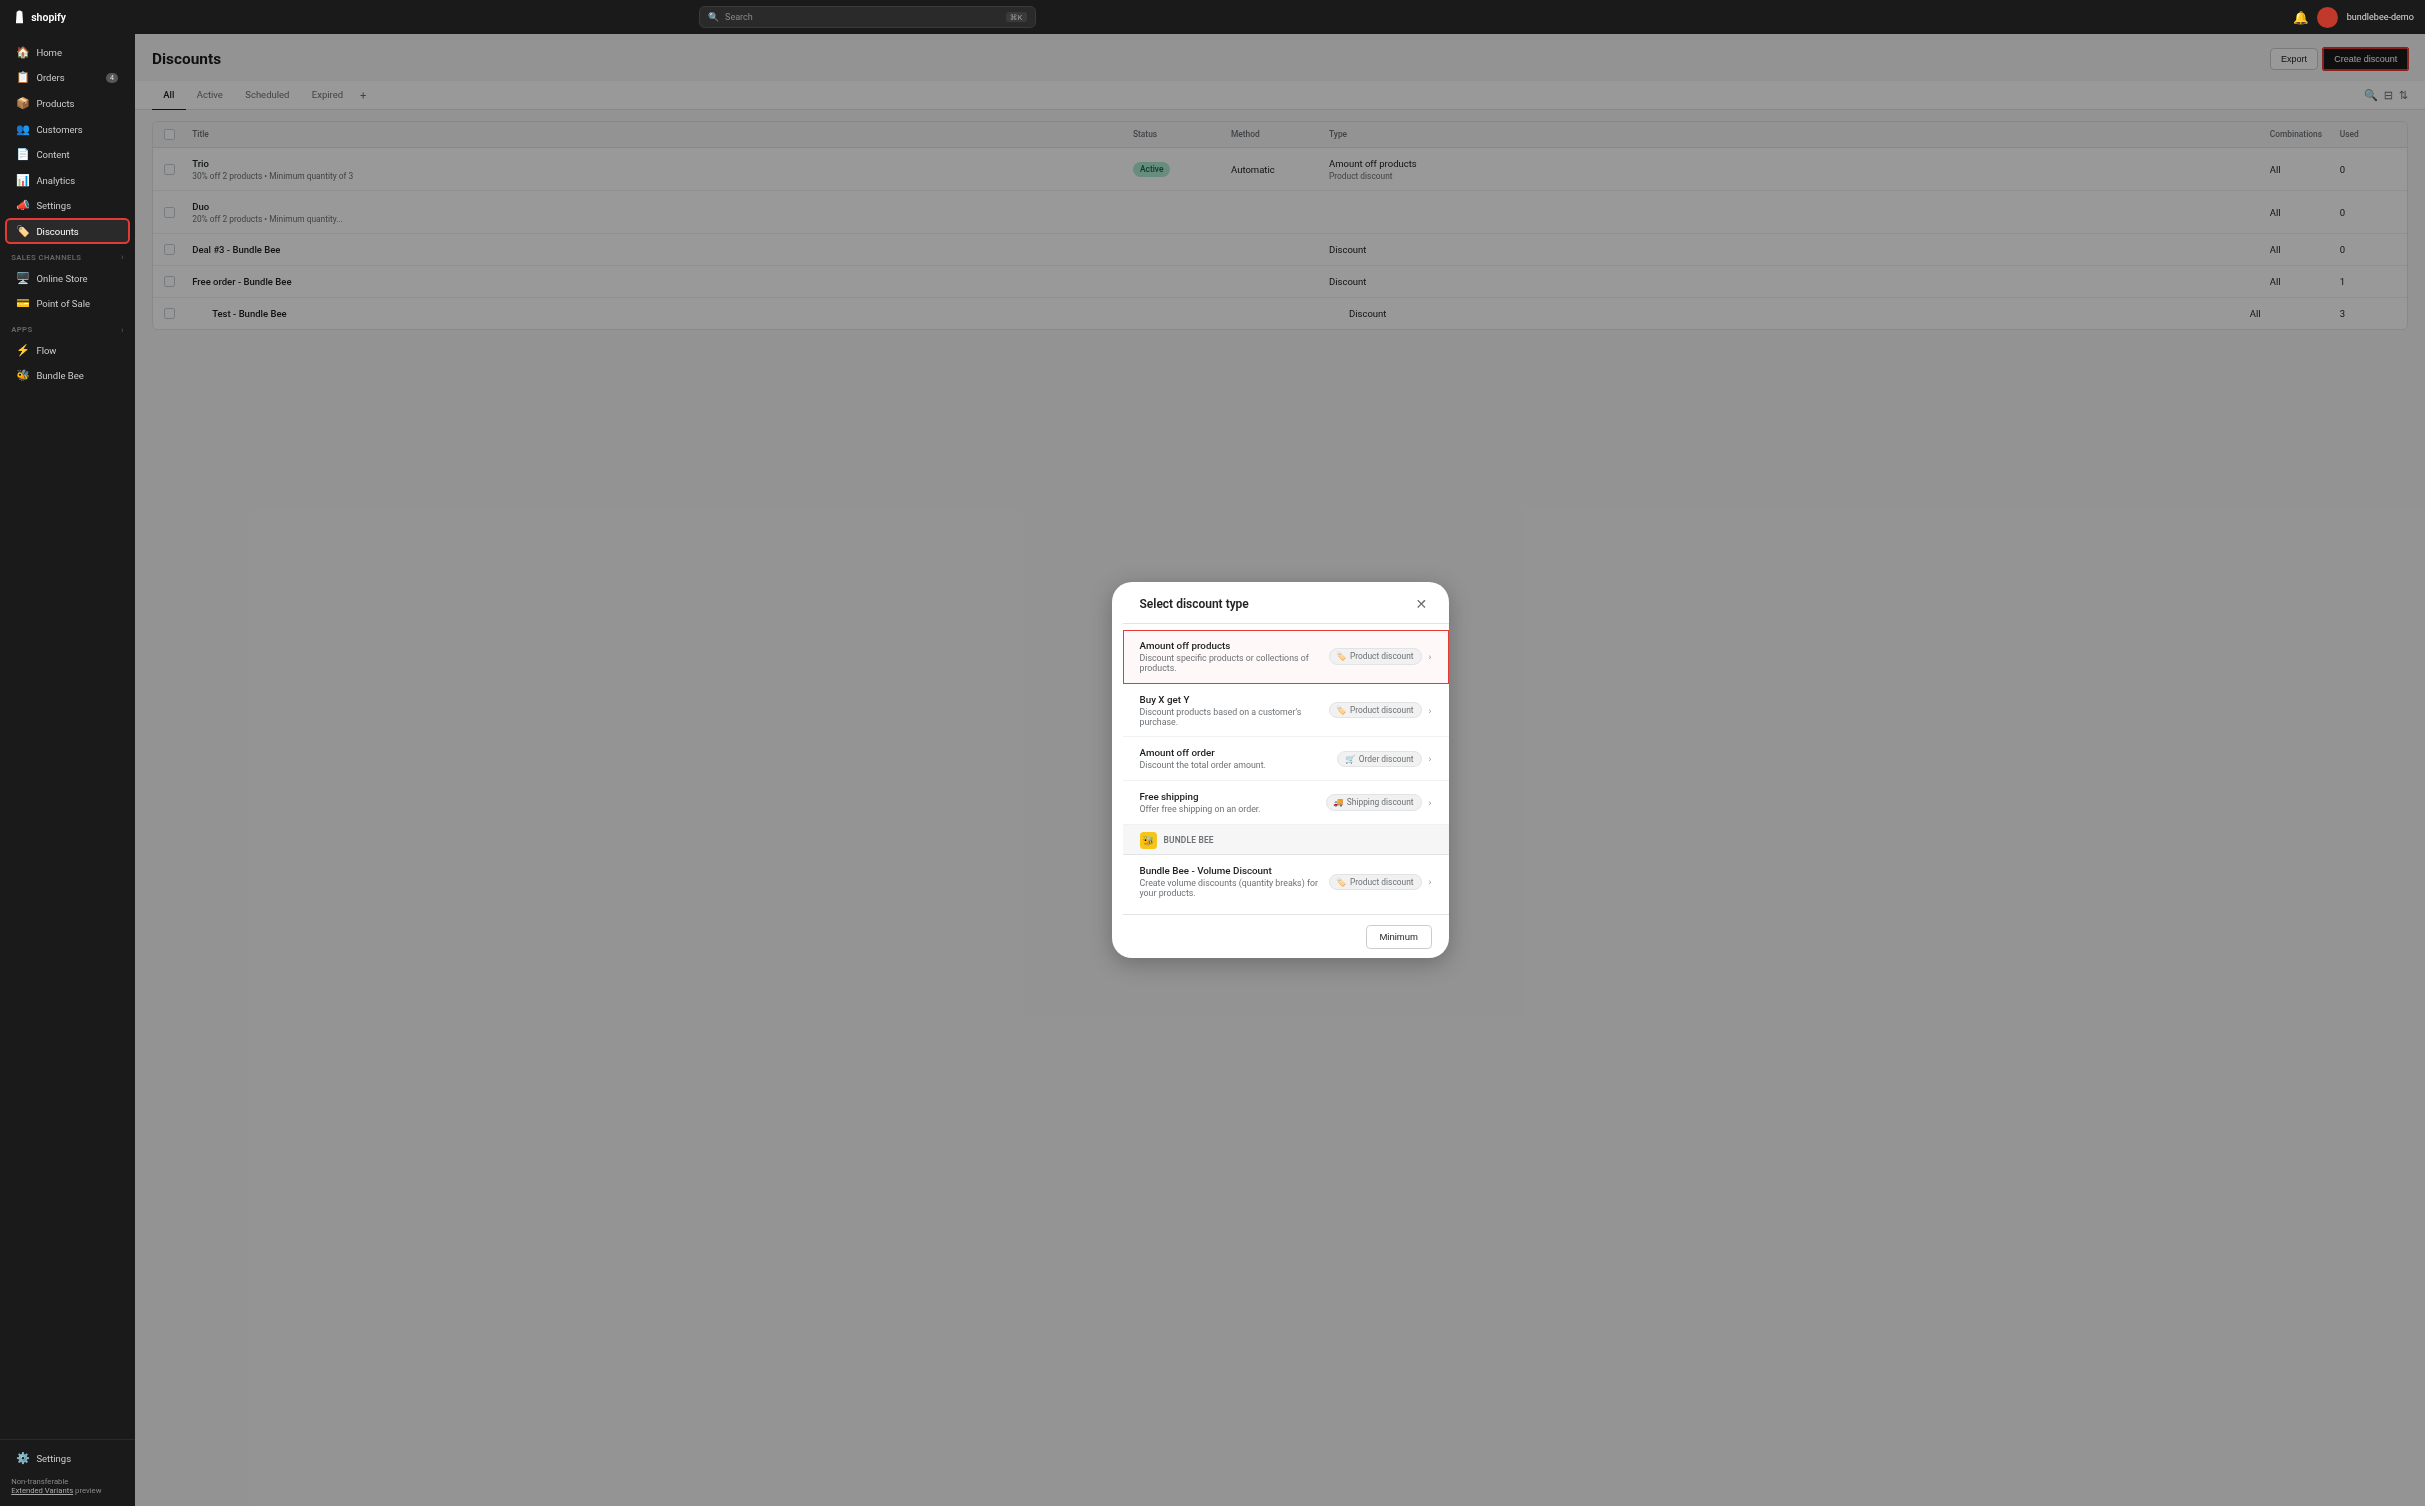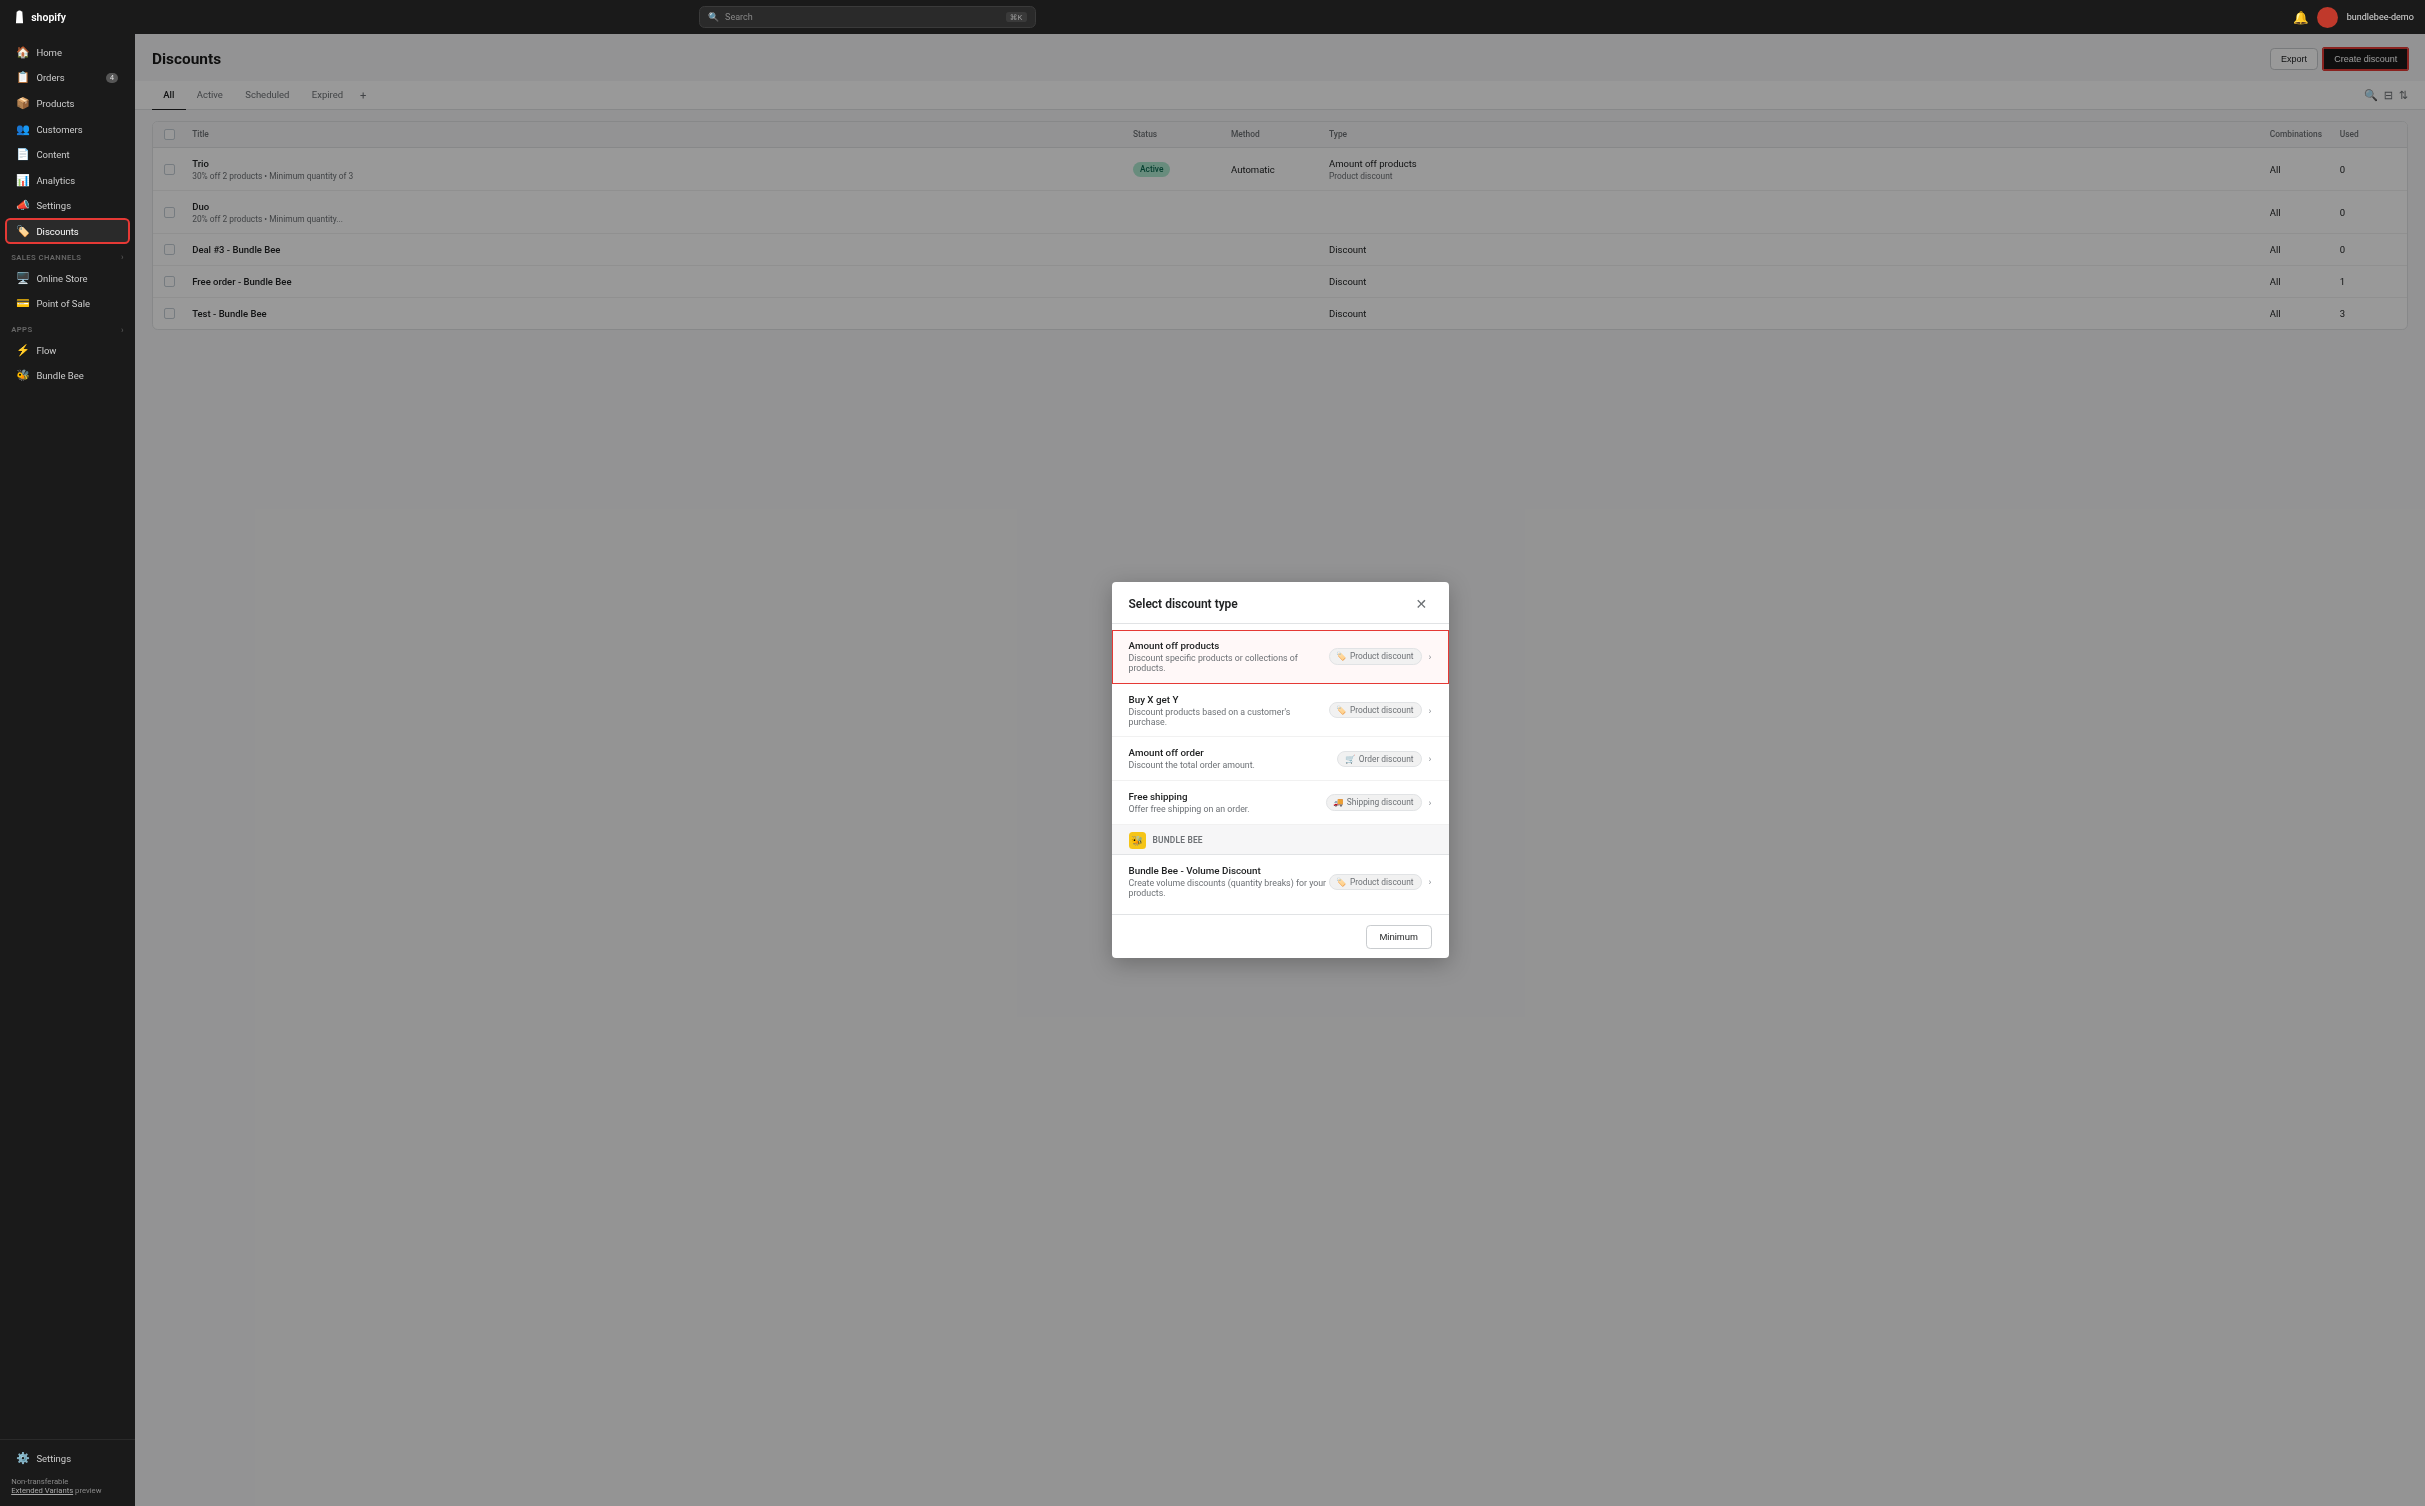--- a/index.html
+++ b/index.html
@@ -242,21 +242,21 @@
       font-weight: 500;
       text-transform: none;
     }
     .table-row {
       display: grid;
       grid-template-columns: 28px 1fr 98px 98px 1fr 70px 56px;
       padding: 9.8px 11.2px;
       border-bottom: 0.7px solid #f1f1f1;
       align-items: center;
     }
-    .table-row:last-child { border-bottom: none; }
+    .table-row:last-child { border-bottom: none; gap: 20px; }
     .cell-title { font-size: 9.5px; color: #202223; font-weight: 500; }
     .cell-subtitle { font-size: 8.4px; color: #6d7175; margin-top: 1.4px; }
     .cell-text { font-size: 9.5px; color: #202223; }
     .cell-small { font-size: 9.5px; color: #202223; }
     .status-badge {
       display: inline-block;
       padding: 2.1px 7px;
       border-radius: 8.4px;
       font-size: 8.4px;
       font-weight: 500;
@@ -276,25 +276,26 @@
       position: absolute;
       inset: 0;
       background: rgba(0,0,0,0.4);
       z-index: 200;
       display: flex;
       align-items: center;
       justify-content: center;
     }
     .modal {
       background: white;
-      border-radius: 4px;
+      border-radius: 20px;
       width: 337px;
       max-width: 90vw;
       box-shadow: 0 5.6px 22.5px rgba(0,0,0,0.25);
       overflow: hidden;
+      padding-left: 11px;
     }
     .modal-header {
       display: flex;
       align-items: center;
       justify-content: space-between;
       padding: 14px 17px 11.2px;
       border-bottom: 0.7px solid #e1e3e5;
     }
     .modal-title {
       font-size: 12px;

